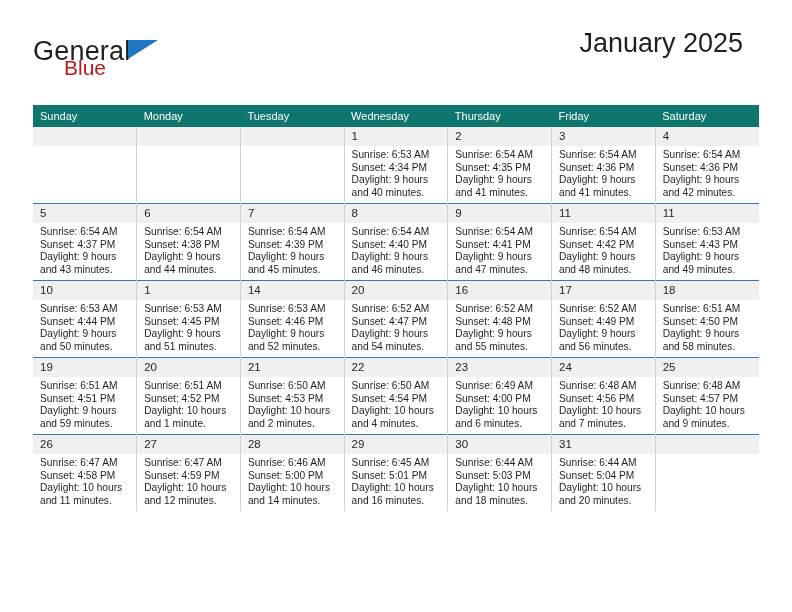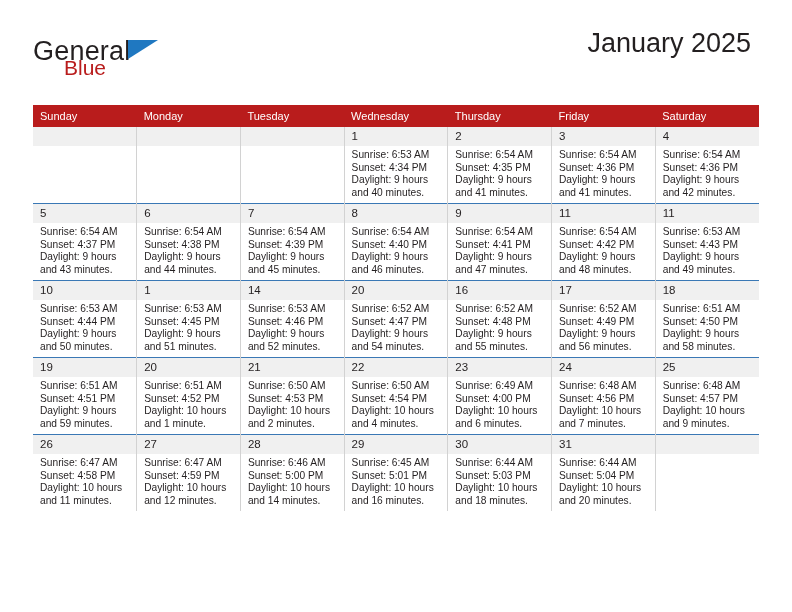--- a/index.html
+++ b/index.html
@@ -57,21 +57,21 @@
   .logo-blue {
     position: absolute;
     left: 31px;
     top: 20px;
     font-size: 21px;
     color: #b91c1c;
     font-family: "Liberation Sans", sans-serif;
   }
   .title-block {
     position: absolute;
-    right: 8px;
+    right: 16px;
     top: 0;
     text-align: right;
   }
   .cal-title {
     font-size: 27px;
     font-weight: normal;
     color: #231f20;
     line-height: 34px;
     white-space: nowrap;
   }
@@ -85,21 +85,21 @@
   
   .calendar {
     position: absolute;
     left: 33px;
     top: 105px;
     width: 726px;
     border-collapse: collapse;
     table-layout: fixed;
   }
   .calendar th {
-    background: #b91c1c;
+    background: #0f766e;
     color: #ffffff;
     font-size: 11px;
     font-weight: normal;
     text-align: left;
     padding: 5px 0 5px 7px;
     height: 10px;
     border: none;
   }
   .calendar td {
     vertical-align: top;

